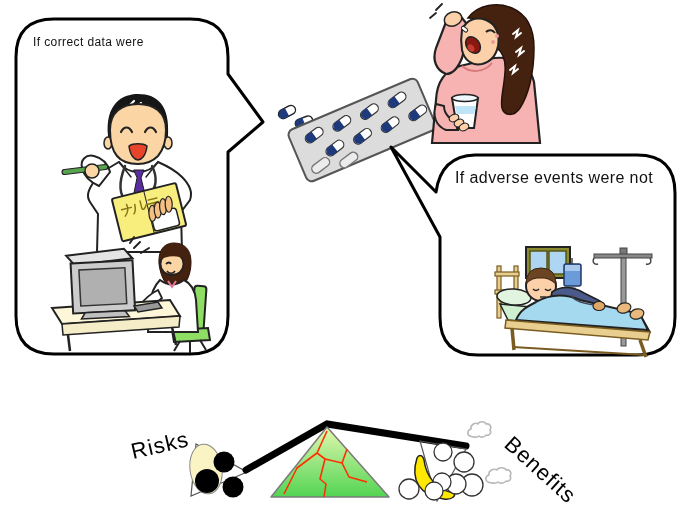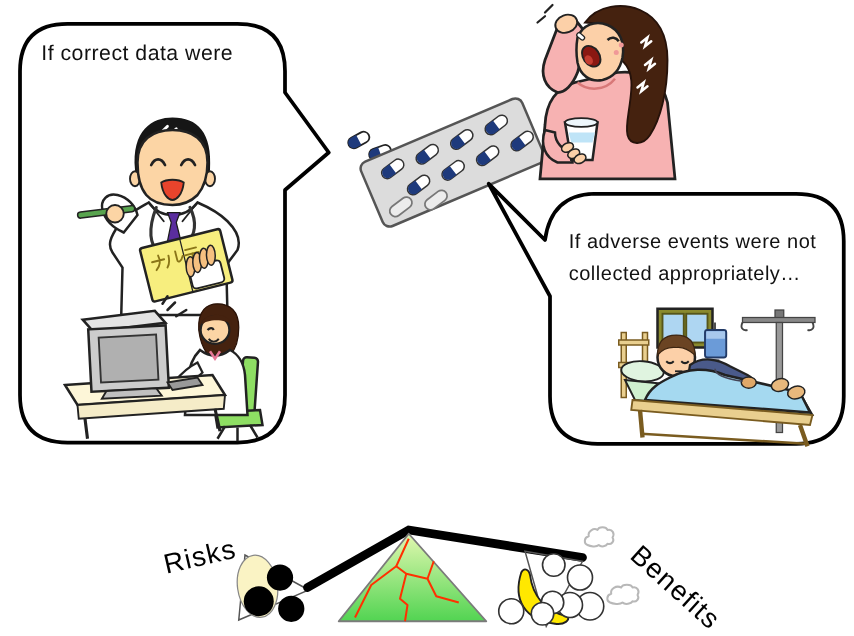--- a/index.html
+++ b/index.html
@@ -3,22 +3,22 @@
 <meta charset="utf-8">
 <style>
   html,body{margin:0;padding:0;background:#fff;}
   .canvas{
     position:relative;width:683px;height:509px;background:#fff;overflow:hidden;
     font-family:"Liberation Sans","DejaVu Sans",sans-serif;
   }
   .art{position:absolute;left:0;top:0;}
   .bubble-text{position:absolute;color:#111;letter-spacing:.4px;}
   .bubble-text .line{white-space:nowrap;}
-  .bt-left{left:33px;top:29px;font-size:17px;line-height:27px;}
-  .bt-right{left:455px;top:181px;font-size:16px;line-height:26px;}
+  .bt-left{left:33px;top:29px;font-size:12px;line-height:27px;}
+  .bt-right{left:455px;top:165px;font-size:16px;line-height:26px;text-align:right;}
   svg text{font-family:"Liberation Sans","DejaVu Sans",sans-serif;}
 </style>
 </head>
 <body>
 
 <div class="canvas">
 
 <svg class="art" width="683" height="509" viewBox="0 0 683 509">
   <defs>
     <linearGradient id="mountainGrad" x1="0" y1="0" x2="0" y2="1">
@@ -283,16 +283,15 @@
     <text transform="translate(133,459) rotate(-13)" font-size="22" letter-spacing="1" fill="#000">Risks</text>
     <text transform="translate(503,446) rotate(42)" font-size="22" letter-spacing="1" fill="#000">Benefits</text>
   </g>
 </svg>
 
 <div class="bubble-text bt-left">
   <div class="line">If correct data were</div>
 </div>
 <div class="bubble-text bt-right">
   <div class="line">If adverse events were not</div>
-  <div class="line">collected appropriately…</div>
 </div>
 
 </div>
 
 </body></html>

